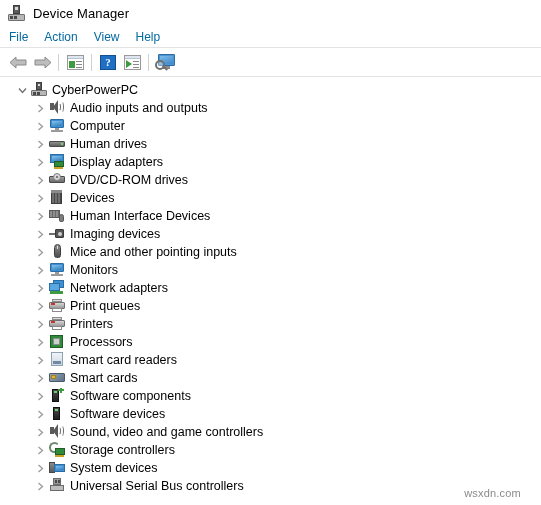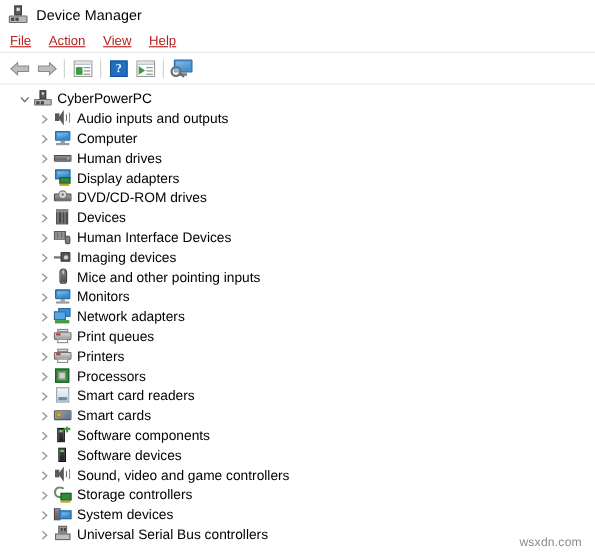--- a/index.html
+++ b/index.html
@@ -62,26 +62,25 @@
   
   .menubar {
     height: 21px;
     display: flex;
     align-items: center;
     padding-left: 9px;
     background: #ffffff;
   }
   .menu-item {
     font-size: 12px;
-    color: #b91c1c;
+    color: #0369a1;
     padding: 2px 11px 2px 0;
     margin-right: 5px;
     cursor: default;
     white-space: nowrap;
-    text-decoration: underline;
   }
   .hsep {
     height: 1px;
     background: #e3e3e3;
     width: 100%;
   }
 
   
   .toolbar {
     height: 28px;
@@ -454,21 +453,21 @@
   .ic-root .base {
     position:absolute; left:0; top:8px; width:16px; height:6px;
     background:#b8b8b8; border:1px solid #6f6f6f; border-radius:1px;
   }
   .ic-root .b1 { position:absolute; left:2px; top:10px; width:3px; height:3px; background:#4a4a4a; }
   .ic-root .b2 { position:absolute; left:6px; top:10px; width:3px; height:3px; background:#4a4a4a; }
 
   
   .watermark {
     position: absolute;
-    right: 12px; bottom: 6px;
+    right: 20px; bottom: 6px;
     font-size: 11px;
     color: #8a8a8a;
     font-family: "Liberation Sans", sans-serif;
     letter-spacing: 0.2px;
   }
 </style>
 </head>
 <body>
 
 <div id="app">

